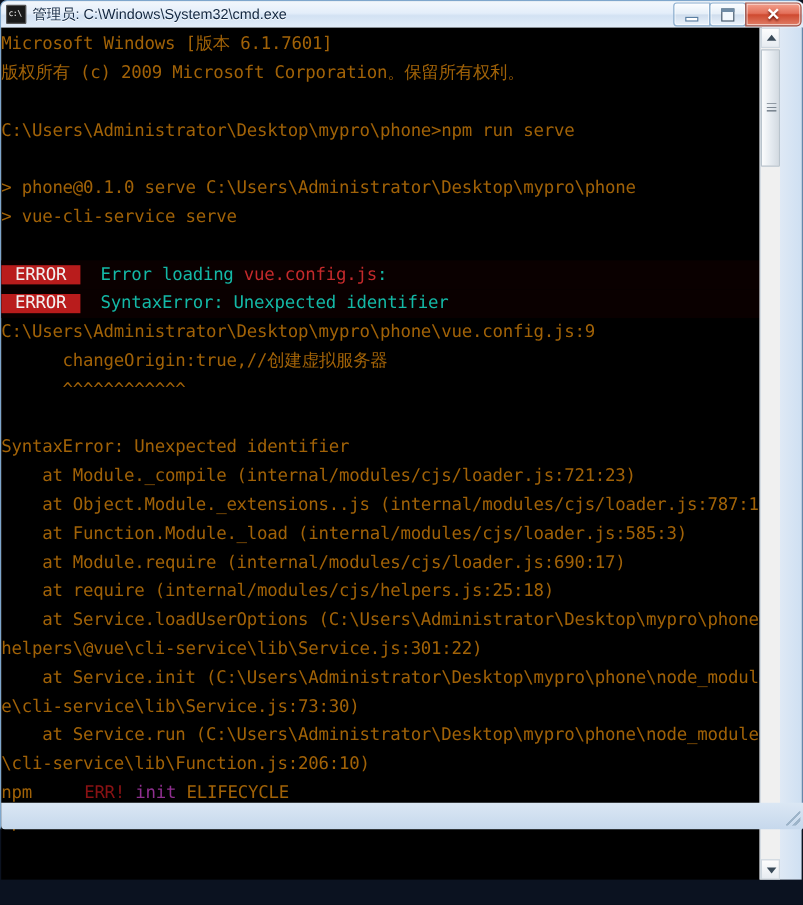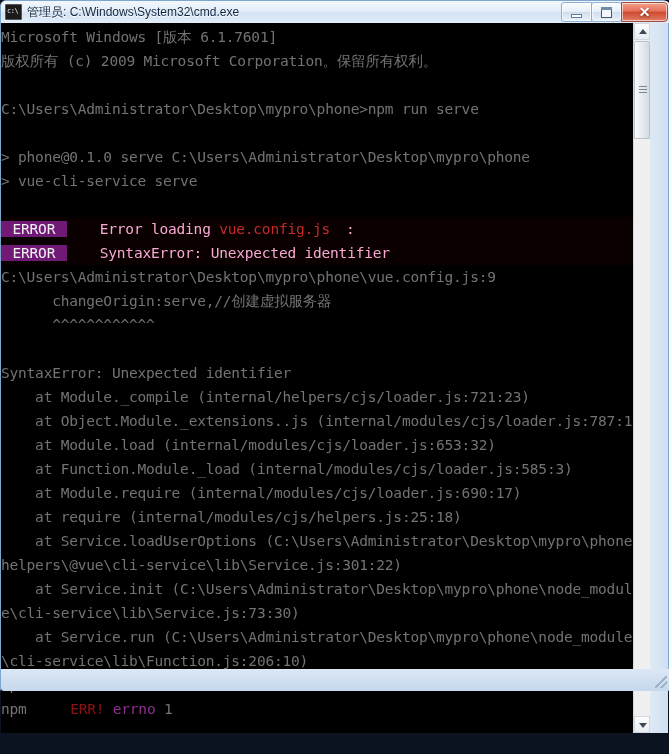--- a/index.html
+++ b/index.html
@@ -137,23 +137,23 @@
   }
   .line {
     height: 24px;
     line-height: 24px;
     font-family: "DejaVu Sans Mono", monospace;
     font-size: 14.5px;
     color: #d6d6d6;
     white-space: pre;
     letter-spacing: -0.2px;
   }
-  .c-white   { color: #737373; }
-  .c-errbg   { background: #701a75; color: #f2f2f2; padding: 0 3px; }
-  .c-dimred  { color: #f9a8d4; padding-left: 16px; }
+  .c-white   { color: #a16207; }
+  .c-errbg   { background: #b91c1c; color: #f2f2f2; padding: 0 3px; }
+  .c-dimred  { color: #14b8a6; }
   .c-red     { color: #c42a2b; text-align: right; }
   .c-darkred { color: #8b1214; margin-left: 35px; }
   .c-magenta { color: #8f2f8f; }
   .errline { background: #0a0000; }
 
   
   #vscroll {
     position: absolute;
     right: 18px; top: 22px;
     width: 17px; height: 710px;
@@ -250,27 +250,26 @@
         <div class="line"><span class="c-white">版权所有 (c) 2009 Microsoft Corporation。保留所有权利。</span></div>
         <div class="line">&nbsp;</div>
         <div class="line"><span class="c-white">C:\Users\Administrator\Desktop\mypro\phone&gt;npm run serve</span></div>
         <div class="line">&nbsp;</div>
         <div class="line"><span class="c-white">&gt; phone@0.1.0 serve C:\Users\Administrator\Desktop\mypro\phone</span></div>
         <div class="line"><span class="c-white">&gt; vue-cli-service serve</span></div>
         <div class="line">&nbsp;</div>
         <div class="line errline"><span class="c-errbg"> ERROR </span><span class="c-dimred">  Error loading </span><span class="c-red">vue.config.js</span><span class="c-dimred">:</span></div>
         <div class="line errline"><span class="c-errbg"> ERROR </span><span class="c-dimred">  SyntaxError: Unexpected identifier</span></div>
         <div class="line"><span class="c-white">C:\Users\Administrator\Desktop\mypro\phone\vue.config.js:9</span></div>
-        <div class="line"><span class="c-white">      changeOrigin:serve,//创建虚拟服务器</span></div>
+        <div class="line"><span class="c-white">      changeOrigin:true,//创建虚拟服务器</span></div>
         <div class="line"><span class="c-white">      ^^^^^^^^^^^^</span></div>
         <div class="line">&nbsp;</div>
         <div class="line"><span class="c-white">SyntaxError: Unexpected identifier</span></div>
-        <div class="line"><span class="c-white">    at Module._compile (internal/helpers/cjs/loader.js:721:23)</span></div>
+        <div class="line"><span class="c-white">    at Module._compile (internal/modules/cjs/loader.js:721:23)</span></div>
         <div class="line"><span class="c-white">    at Object.Module._extensions..js (internal/modules/cjs/loader.js:787:10)</span></div>
-        <div class="line"><span class="c-white">    at Module.load (internal/modules/cjs/loader.js:653:32)</span></div>
         <div class="line"><span class="c-white">    at Function.Module._load (internal/modules/cjs/loader.js:585:3)</span></div>
         <div class="line"><span class="c-white">    at Module.require (internal/modules/cjs/loader.js:690:17)</span></div>
         <div class="line"><span class="c-white">    at require (internal/modules/cjs/helpers.js:25:18)</span></div>
         <div class="line"><span class="c-white">    at Service.loadUserOptions (C:\Users\Administrator\Desktop\mypro\phone\node_</span></div>
         <div class="line"><span class="c-white">helpers\@vue\cli-service\lib\Service.js:301:22)</span></div>
         <div class="line"><span class="c-white">    at Service.init (C:\Users\Administrator\Desktop\mypro\phone\node_modules\@vu</span></div>
         <div class="line"><span class="c-white">e\cli-service\lib\Service.js:73:30)</span></div>
         <div class="line"><span class="c-white">    at Service.run (C:\Users\Administrator\Desktop\mypro\phone\node_modules\@vue</span></div>
         <div class="line"><span class="c-white">\cli-service\lib\Function.js:206:10)</span></div>
         <div class="line"><span class="c-white">npm </span><span class="c-darkred">ERR!</span><span class="c-white"> </span><span class="c-magenta">init</span><span class="c-white"> ELIFECYCLE</span></div>

